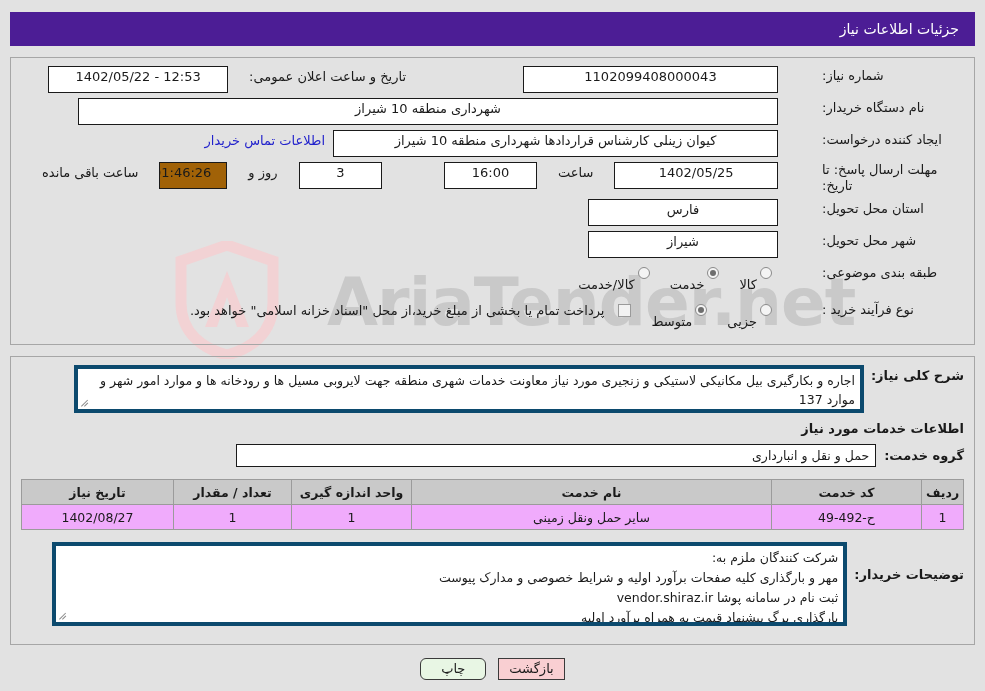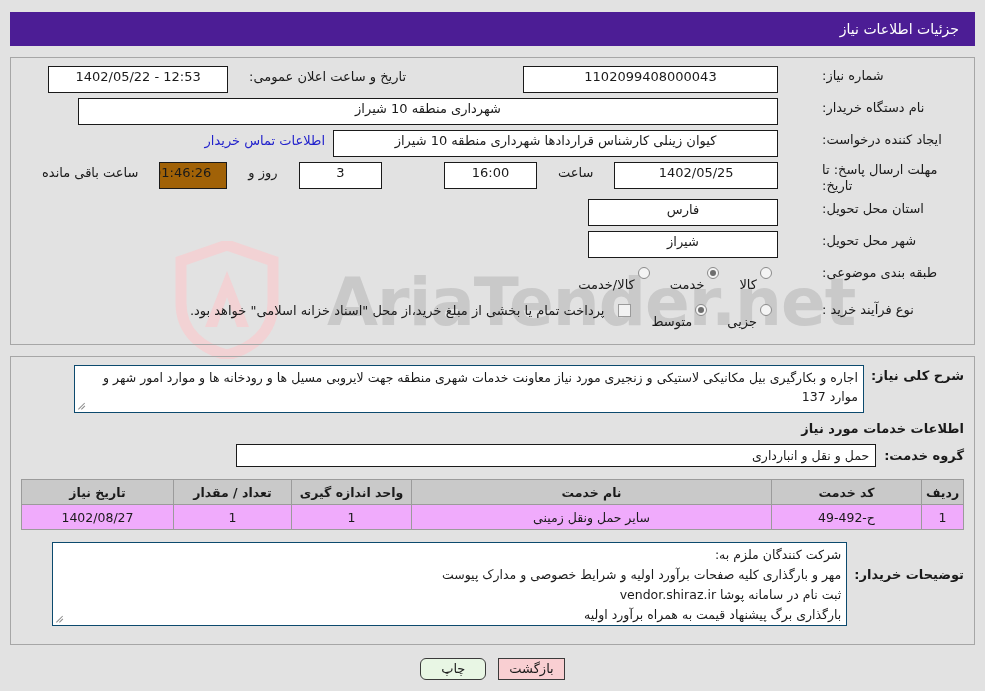--- a/index.html
+++ b/index.html
@@ -190,21 +190,21 @@
     flex: none;
     font-size: 13px;
     font-weight: bold;
     color: #1a1a1a;
     line-height: 17px;
     padding-inline-end: 7px;
     padding-top: 2px;
     white-space: nowrap;
   }
   .ta {
-    border: 1px solid #0c4a6e;
+    border: 4px solid #0c4a6e;
     background: #ffffff;
     font-size: 12.5px;
     line-height: 19px;
     color: #1a1a1a;
     padding: 2px 5px 0 5px;
     text-align: right;
     position: relative;
     overflow: hidden;
     white-space: pre-line;
   }

